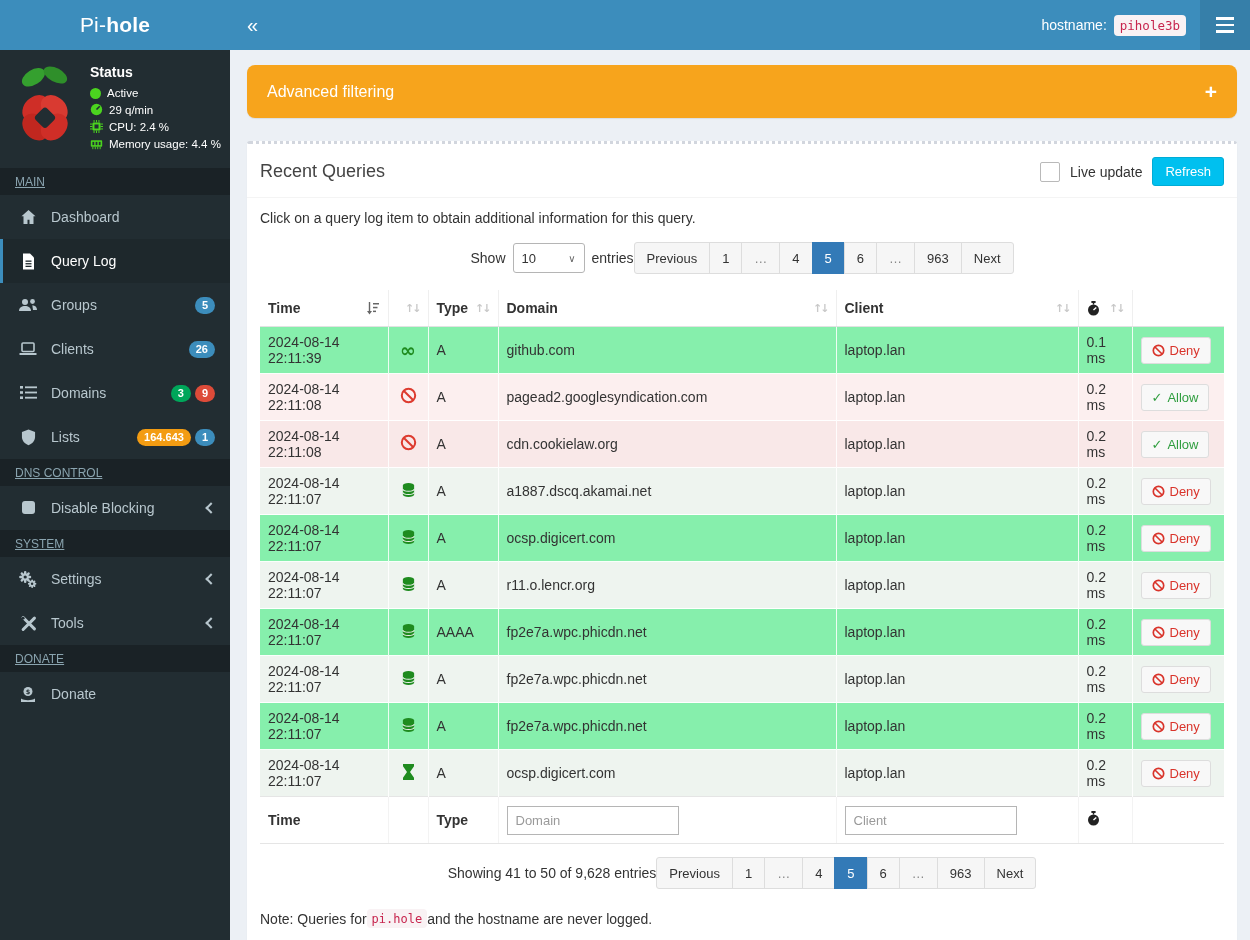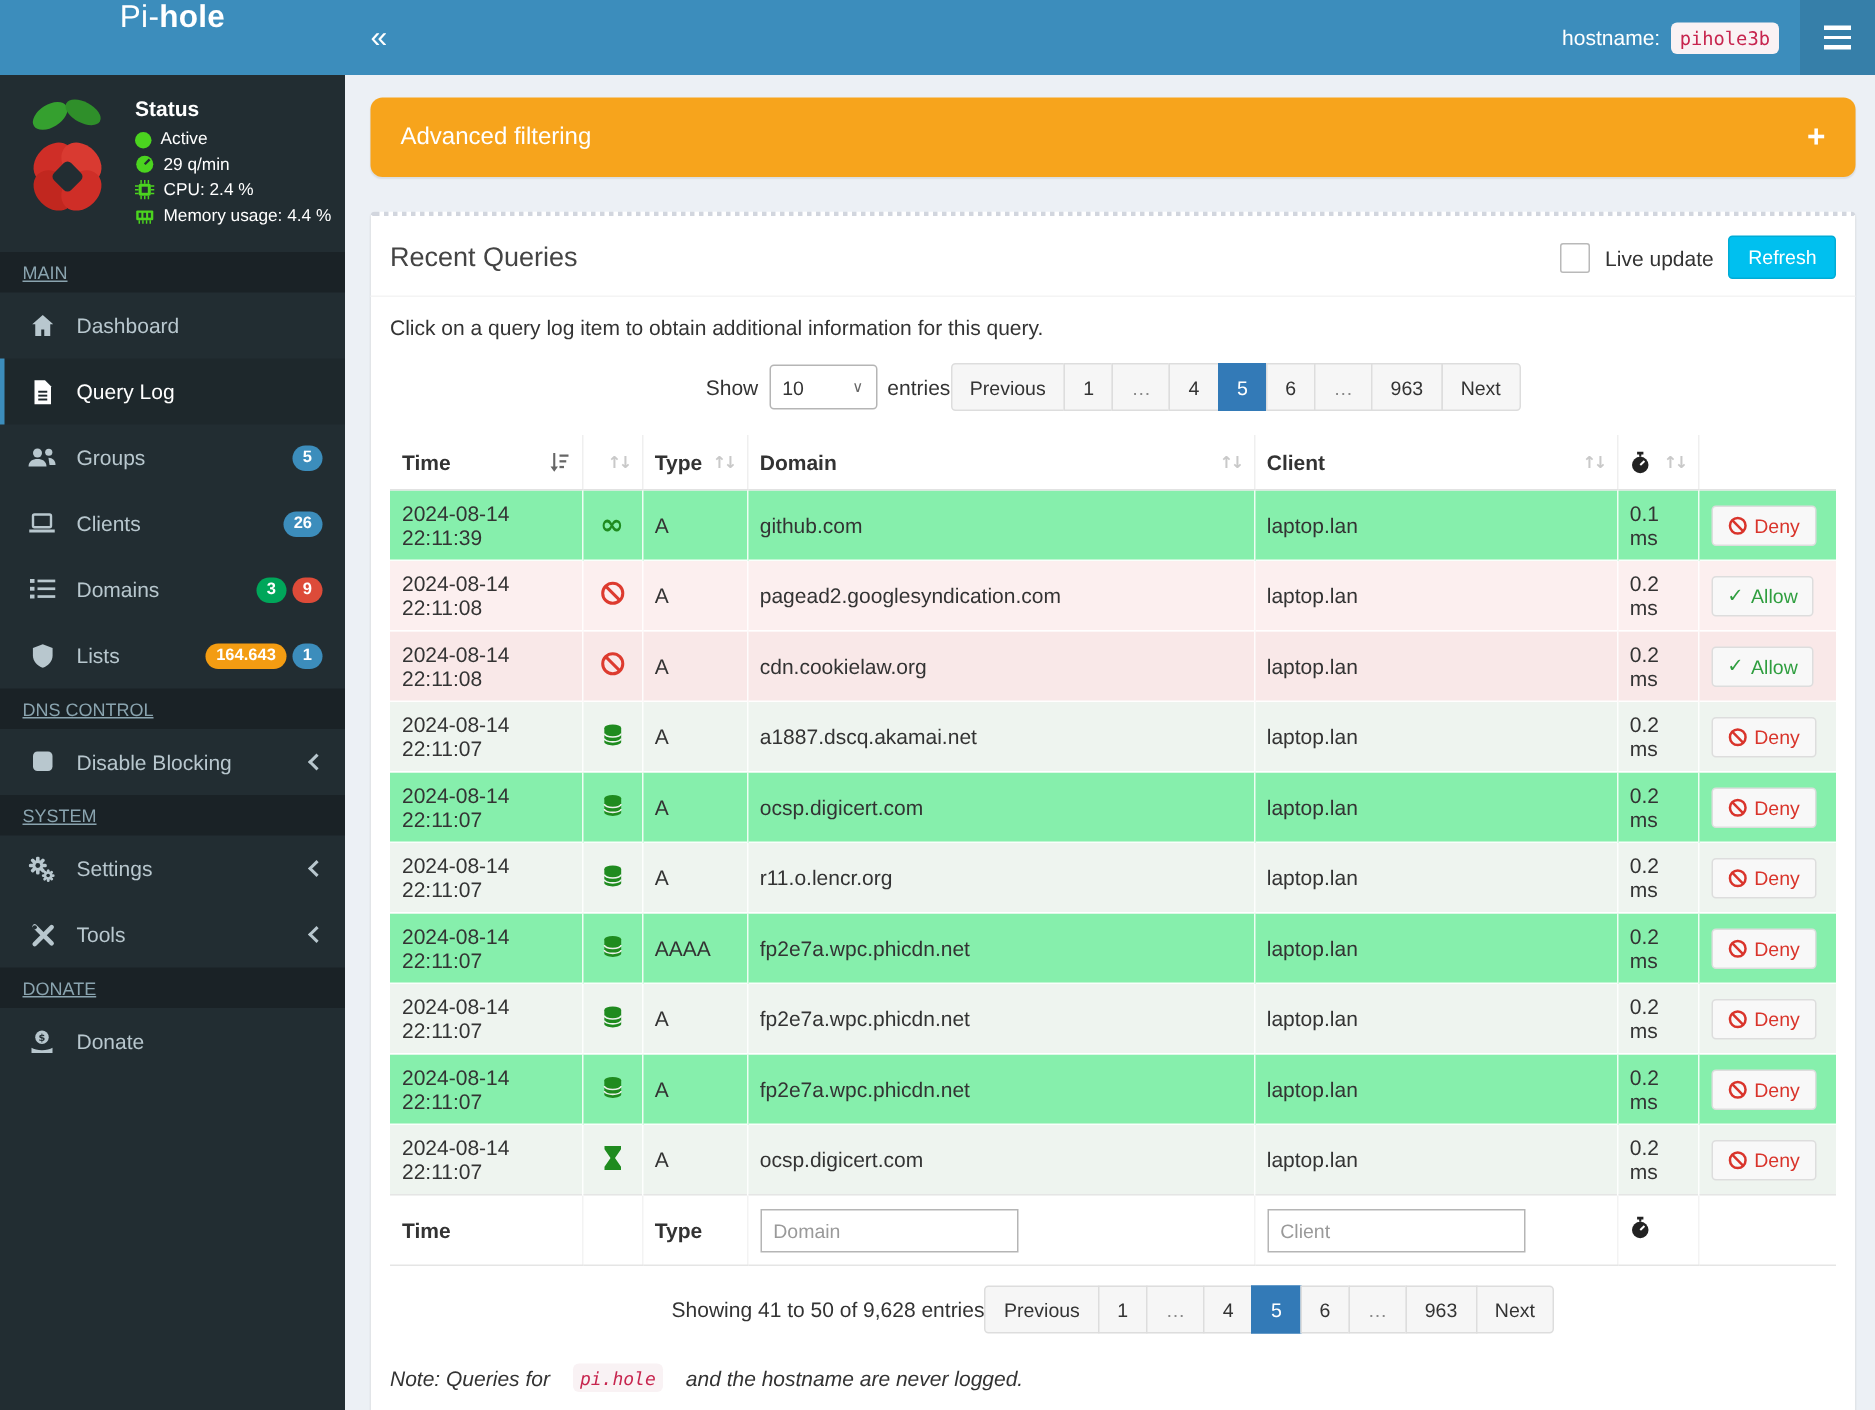--- a/index.html
+++ b/index.html
@@ -1,21 +1,21 @@
 <!DOCTYPE html>
 <html><head>
 <meta charset="utf-8">
 <style>
   * { box-sizing: border-box; margin: 0; padding: 0; }
   html,body { width:1250px; height:940px; overflow:hidden;
     font-family:"Liberation Sans", sans-serif; font-size:14px; color:#333; }
 
   
   .sidebar { position:absolute; left:0; top:0; width:230px; height:940px; background:#222d32; z-index:5; }
-  .brand { height:50px; background:#3c8dbc; display:flex; align-items:flex-start; justify-content:center;
+  .brand { height:50px; background:#3c8dbc; display:flex; align-items:center; justify-content:center;
     color:#fff; font-size:21px; letter-spacing:.2px; }
   .brand b { font-weight:bold; }
   .status-panel { display:flex; padding:12px 8px 14px 8px; gap:8px; }
   .status-text { color:#fff; }
   .status-title { font-weight:bold; font-size:14px; margin:2px 0 7px; }
   .status-item { display:flex; align-items:center; gap:6px; font-size:11.5px; margin:4px 0; }
   .dot { width:11px; height:11px; border-radius:50%; background:#4bd41f; flex:0 0 auto; }
   .sicon { width:13px; height:13px; flex:0 0 auto; }
   .section-label { background:#1a2226; color:#8aa4af; font-size:12px; padding:7px 15px 6px;text-decoration:underline; }
   .menu-item { height:44px; display:flex; align-items:center; padding:0 15px; gap:13px;
@@ -93,21 +93,21 @@
     font-size:13px; display:inline-flex; align-items:center; gap:5px; cursor:pointer; font-family:inherit; }
   .act-btn.deny { color:#d9342b; } .act-btn.allow { color:#2f9e3f; }
   .check-glyph { font-family:"DejaVu Sans",sans-serif; font-weight:bold; }
   tfoot td { background:#fff; border-top:1px solid #e5e5e5; border-bottom:1px solid #e5e5e5;
     border-right:1px solid #f3f3f3; height:47px; font-weight:bold; }
   tfoot td:last-child { border-right:none; }
   .col-search { width:172px; height:29px; border:1px solid #b5b5b5; padding:0 8px; font-size:13px;
     color:#333; font-weight:normal; font-family:inherit; border-radius:0; }
   .col-search::placeholder { color:#9a9a9a; font-weight:normal; }
   .info-text { font-size:14px; }
-  .note { margin:14px 13px 18px; font-size:14px; display:flex; align-items:center; gap:15px;font-style:italic; }
+  .note { margin:14px 13px 18px; font-size:14px; display:flex; align-items:center; gap:0; }
   .note code { background:#f9f2f4; color:#c7254e; font-family:"DejaVu Sans Mono",monospace;
     font-size:12px; padding:2.5px 5px; border-radius:4px; }
 </style>
 </head>
 <body>
 
 <aside class="sidebar">
   <div class="brand">
     <span><span>Pi-</span><b>hole</b></span>
   </div>

